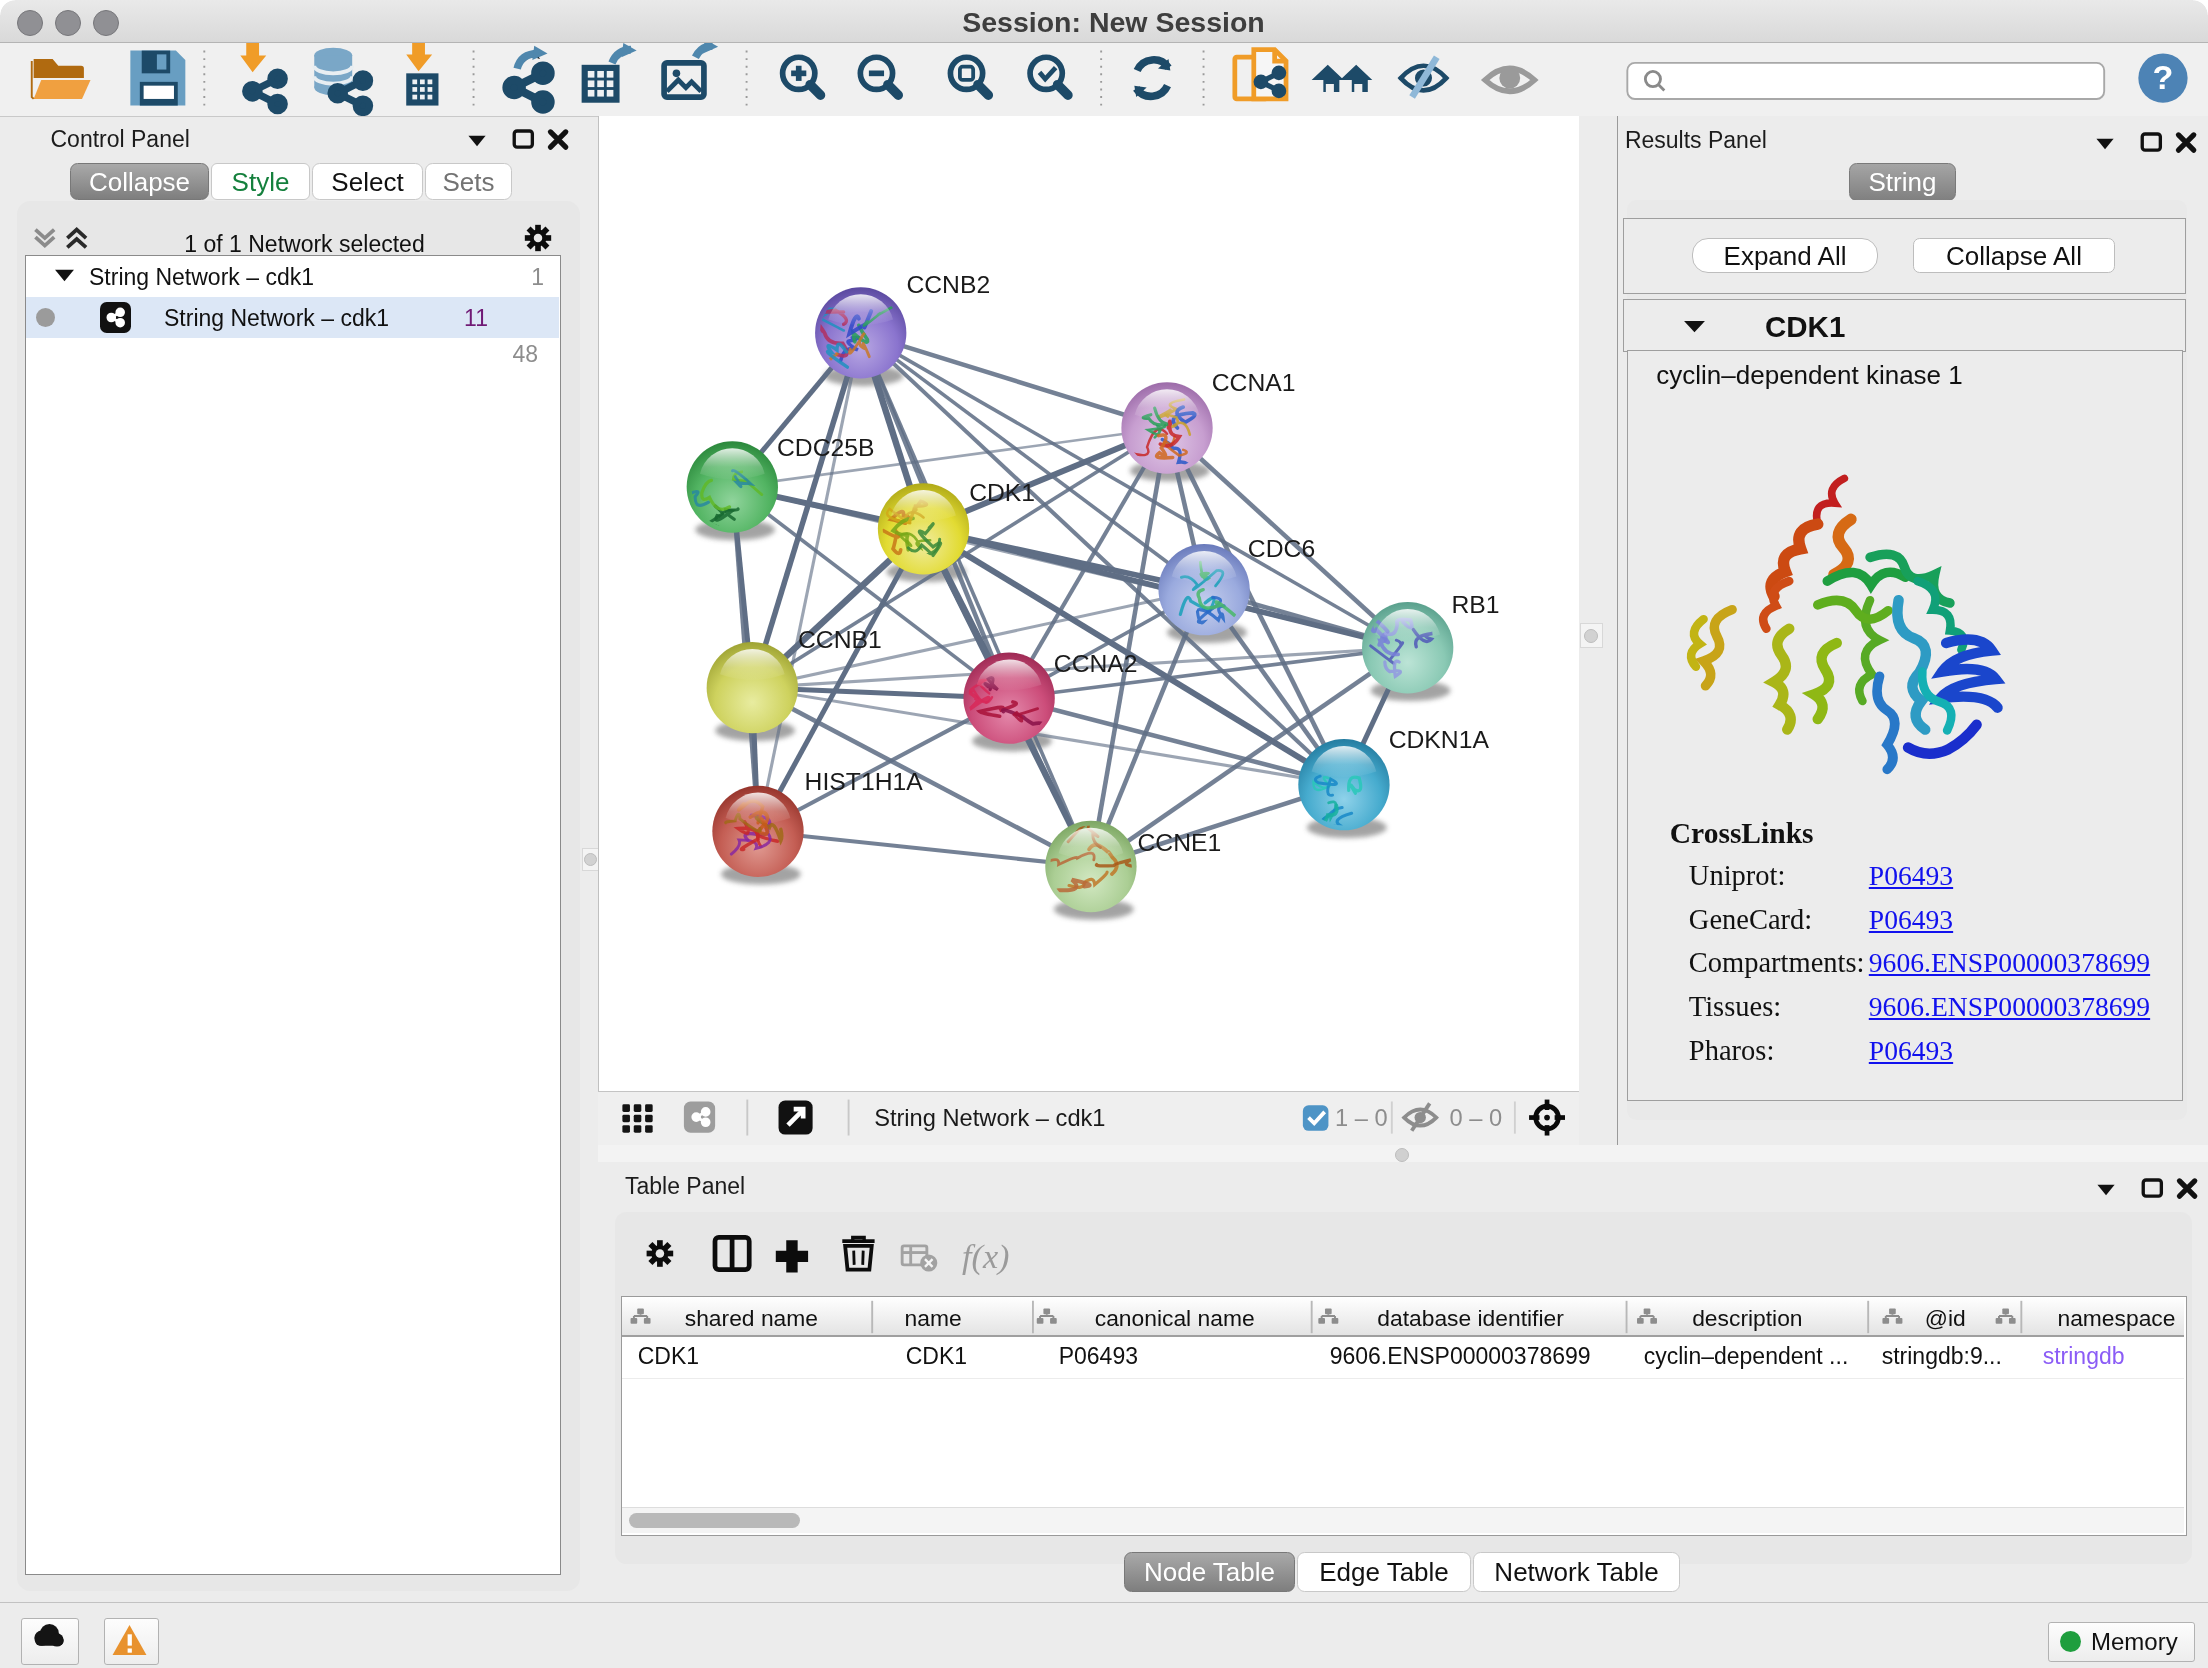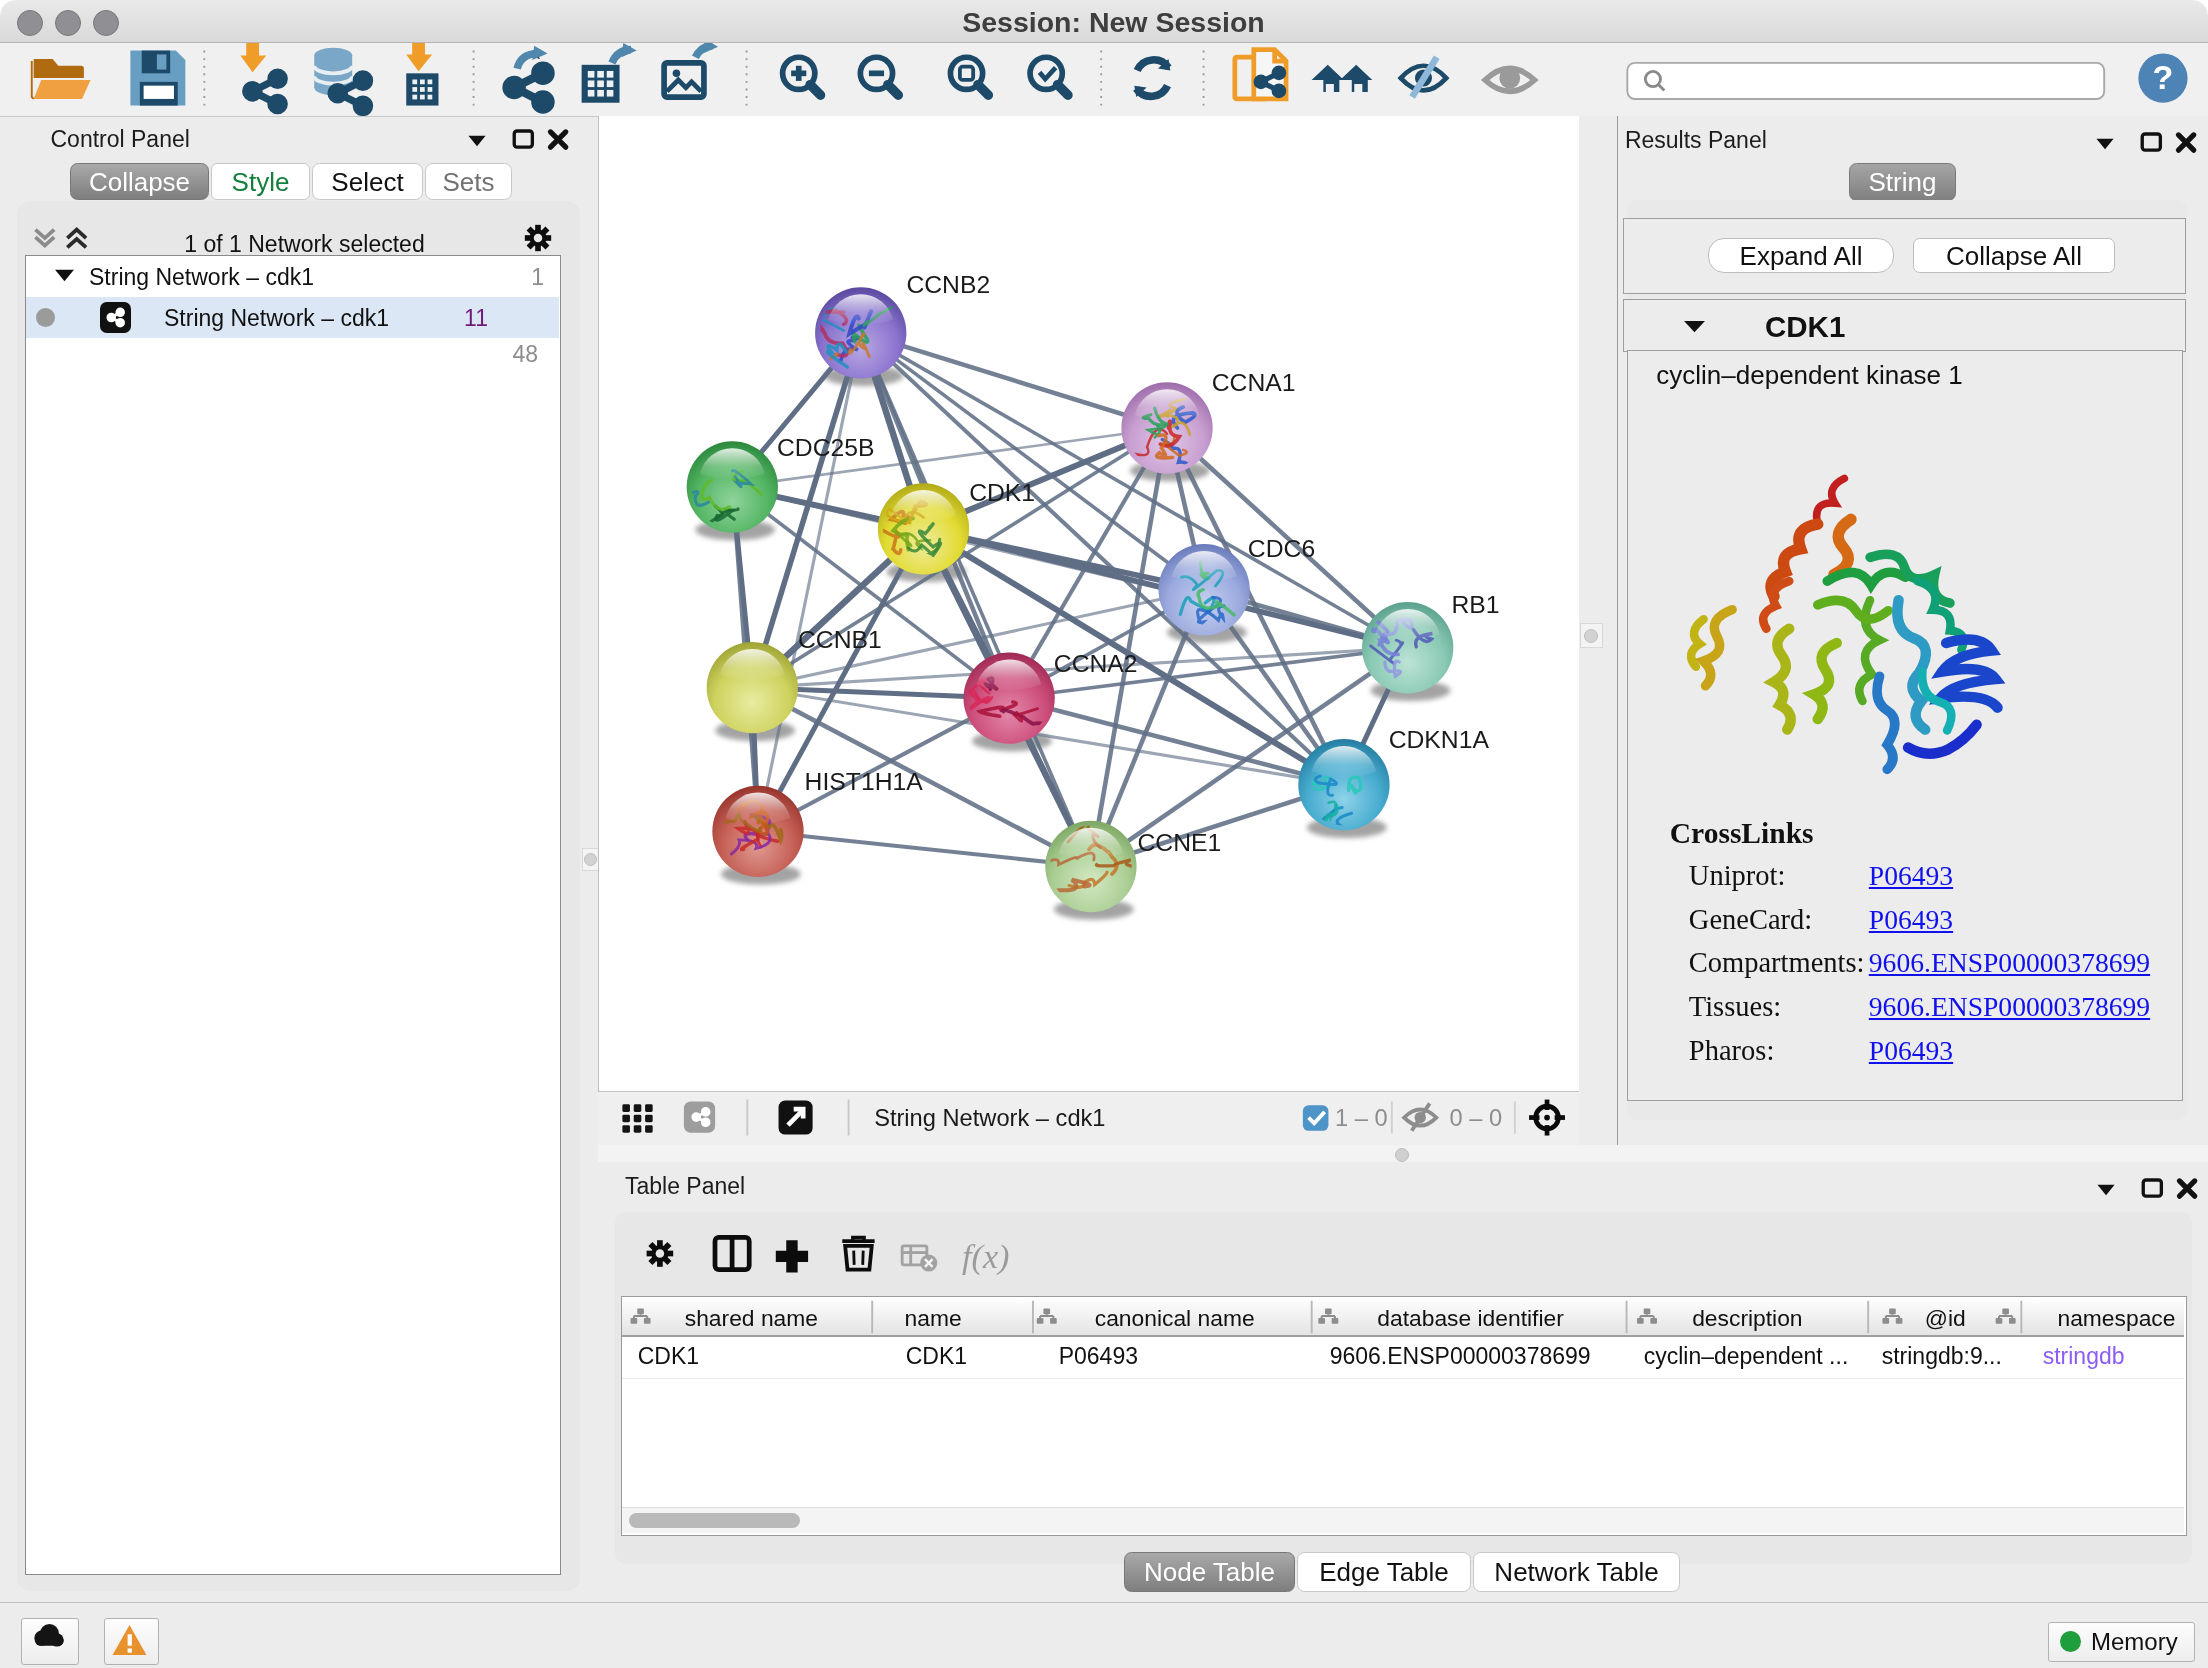--- a/index.html
+++ b/index.html
@@ -627,21 +627,21 @@
 <div class="abs" id="results" style="left:1623px;top:116px;width:586px;height:1029px;background:#ececec;">
   <div class="abs pnltitle" style="left:1.9px;top:10.5px;">Results Panel</div>
   <svg class="abs" style="left:462px;top:15px;" width="124" height="25" xmlns="http://www.w3.org/2000/svg" viewBox="0 0 130 26">
     <path d="M12 8 l9 11 l9 -11 z" fill="#111"></path>
     <rect x="60" y="3" width="19" height="17" rx="3" fill="none" stroke="#111" stroke-width="3.5"></rect>
     <path d="M98 4 l16 16 m0 -16 l-16 16" stroke="#111" stroke-width="5.5" stroke-linecap="round"></path>
   </svg>
   <div class="abs" style="left:226px;top:47px;width:107px;height:38px;background:linear-gradient(#a5a5a5,#808080);border:1px solid #7a7a7a;border-radius:7.6px;color:#fff;font-size:26px;text-align:center;line-height:37px;box-sizing:border-box;">String</div>
   <div class="abs" style="left:3.8px;top:84px;width:560px;height:920px;background:#e9e9e9;border-radius:9.5px;"></div>
   <div class="abs" style="left:0px;top:102px;width:563px;height:76px;border:1.9px solid #9e9e9e;box-sizing:border-box;background:#ececec;">
-    <div class="abs" style="left:84px;top:19px;width:186px;height:35px;background:#fff;border:1px solid #bdbdbd;border-radius:16px;color:#111;font-size:26px;text-align:center;line-height:34px;box-sizing:border-box;">Expand All</div>
+    <div class="abs" style="left:68px;top:19px;width:186px;height:35px;background:#fff;border:1px solid #bdbdbd;border-radius:16px;color:#111;font-size:26px;text-align:center;line-height:34px;box-sizing:border-box;">Expand All</div>
     <div class="abs" style="left:289px;top:19px;width:202px;height:35px;background:#fff;border:1px solid #bdbdbd;border-radius:6.7px;color:#111;font-size:26px;text-align:center;line-height:34px;box-sizing:border-box;">Collapse All</div>
   </div>
   <div class="abs" style="left:0px;top:183px;width:563px;height:53px;border:1.9px solid #9e9e9e;box-sizing:border-box;background:#ececec;">
     <svg class="abs" style="left:59px;top:20px;" width="23" height="13.3" viewBox="0 0 24 14">
         <path d="M1 1 l11 12 l11 -12 z" fill="#111"></path>
       </svg>
     <div class="abs" style="left:141px;top:9.5px;font-size:29.5px;font-weight:bold;color:#111;">CDK1</div>
   </div>
   <div class="abs" style="left:3.8px;top:234px;width:556px;height:751px;border:1.9px solid #9e9e9e;box-sizing:border-box;background:#ececec;text-align:center;">
     <div class="abs" style="left:28.5px;top:8.6px;font-size:26px;color:#111;">cyclin–dependent kinase 1</div>

